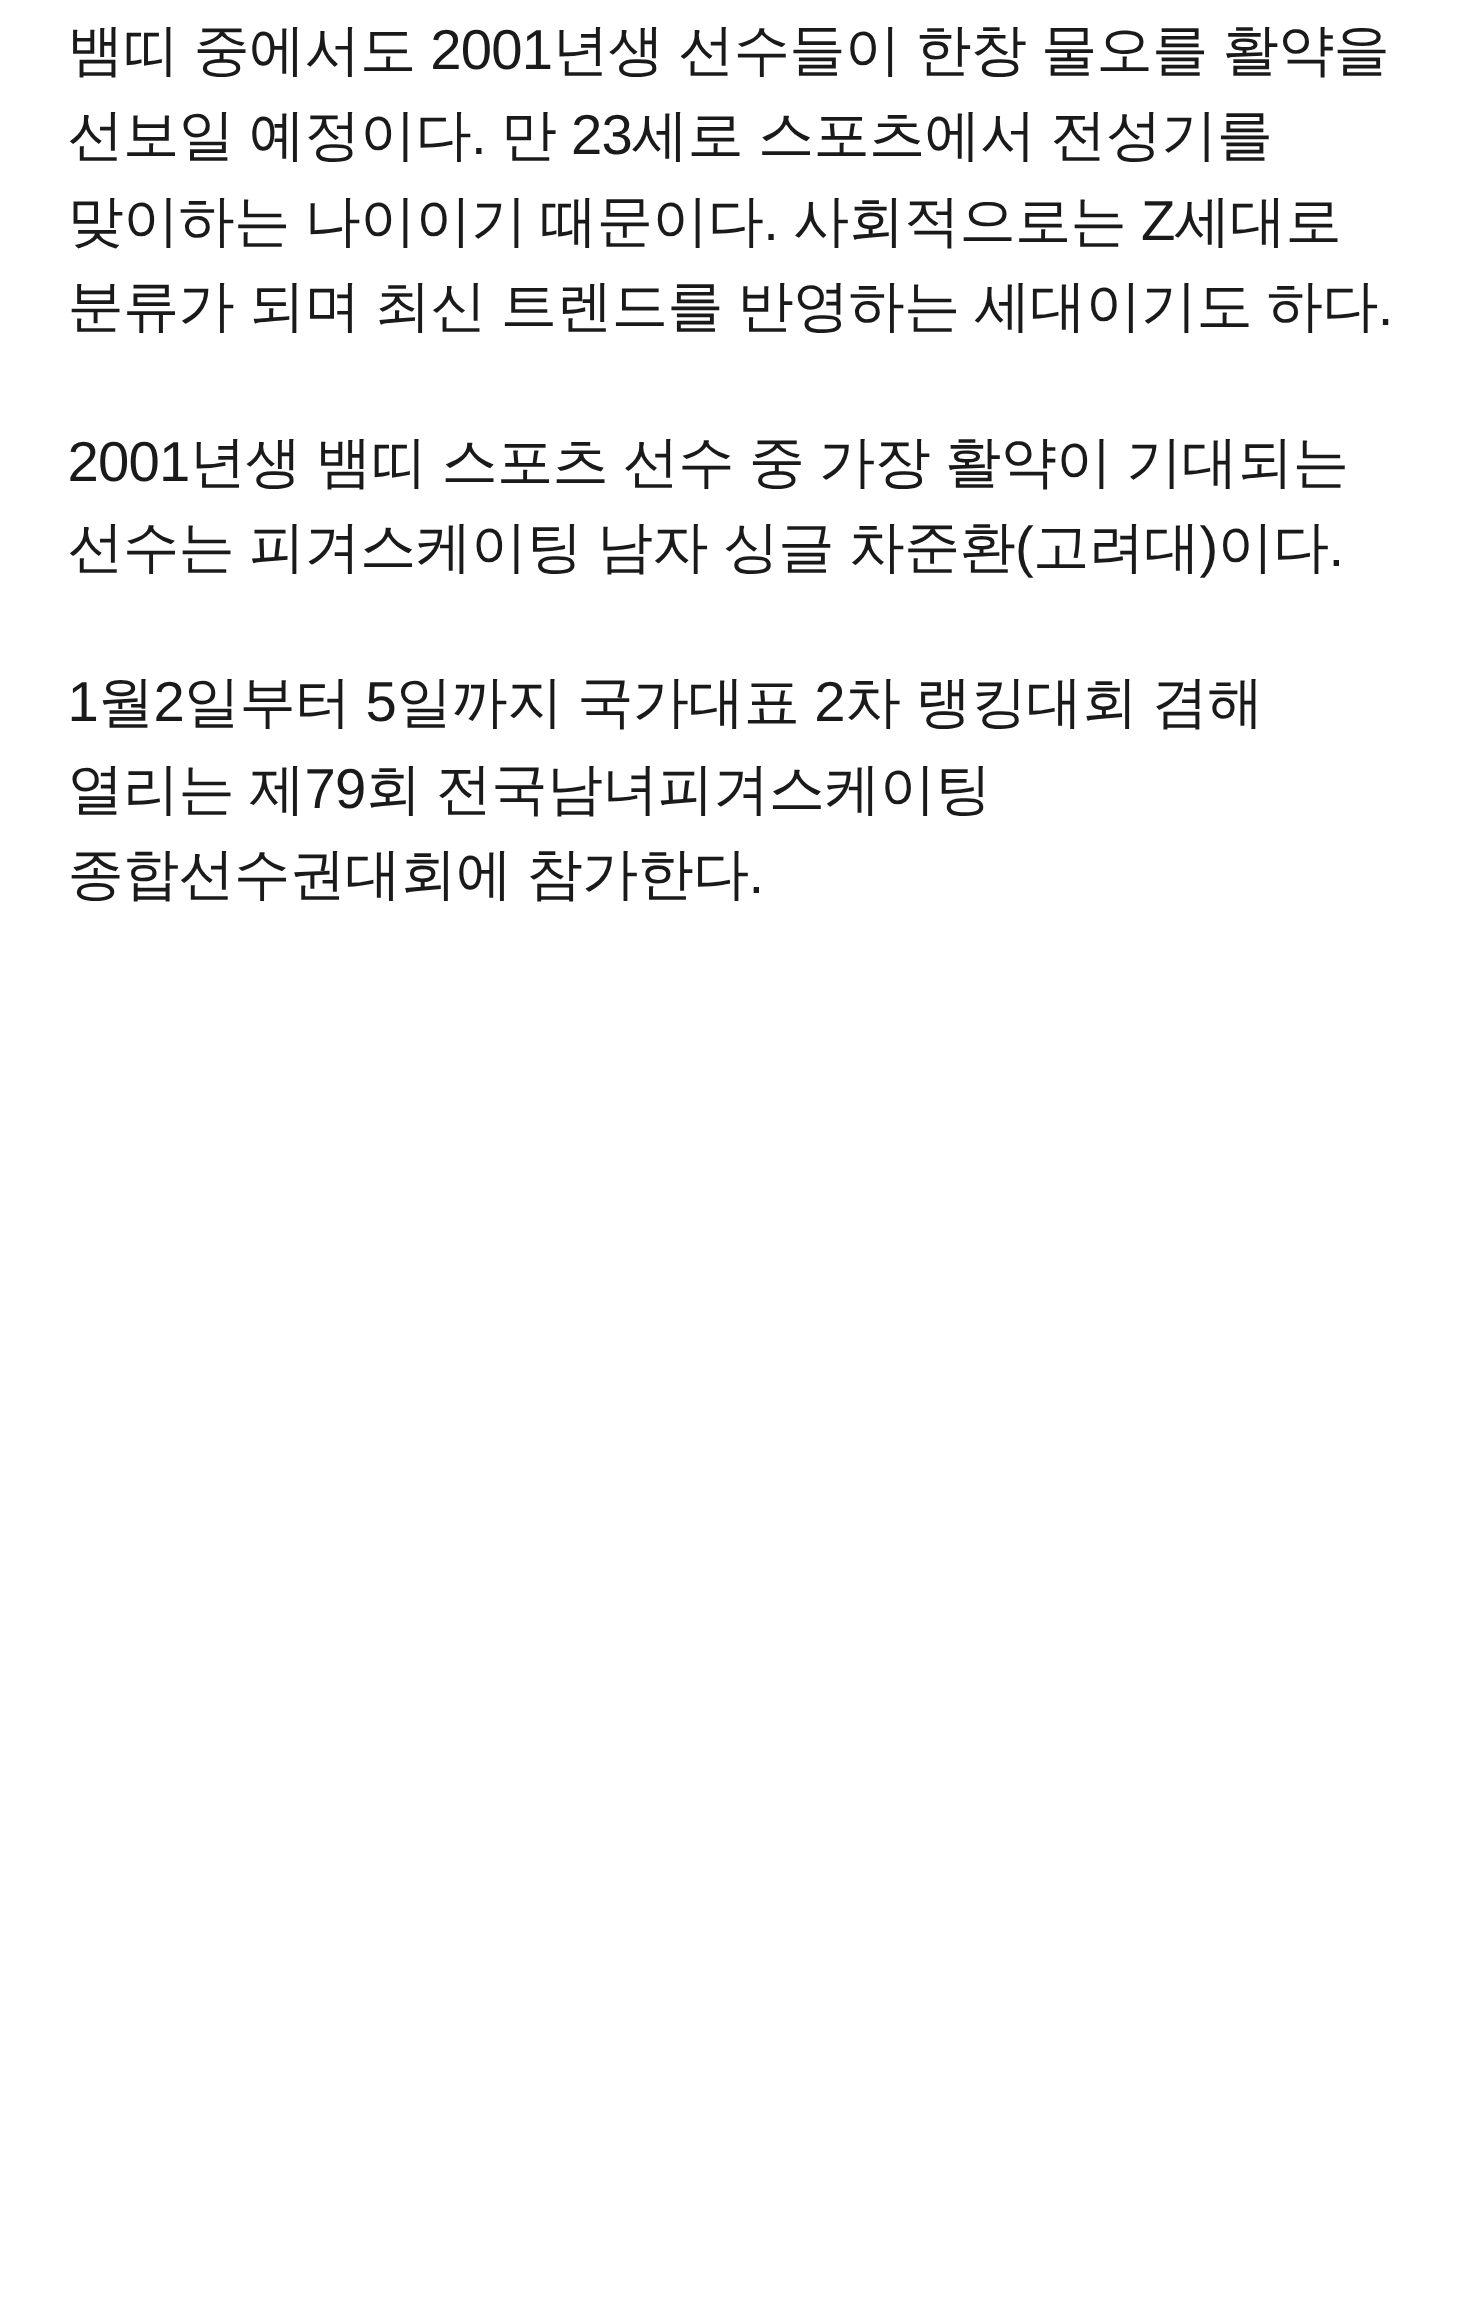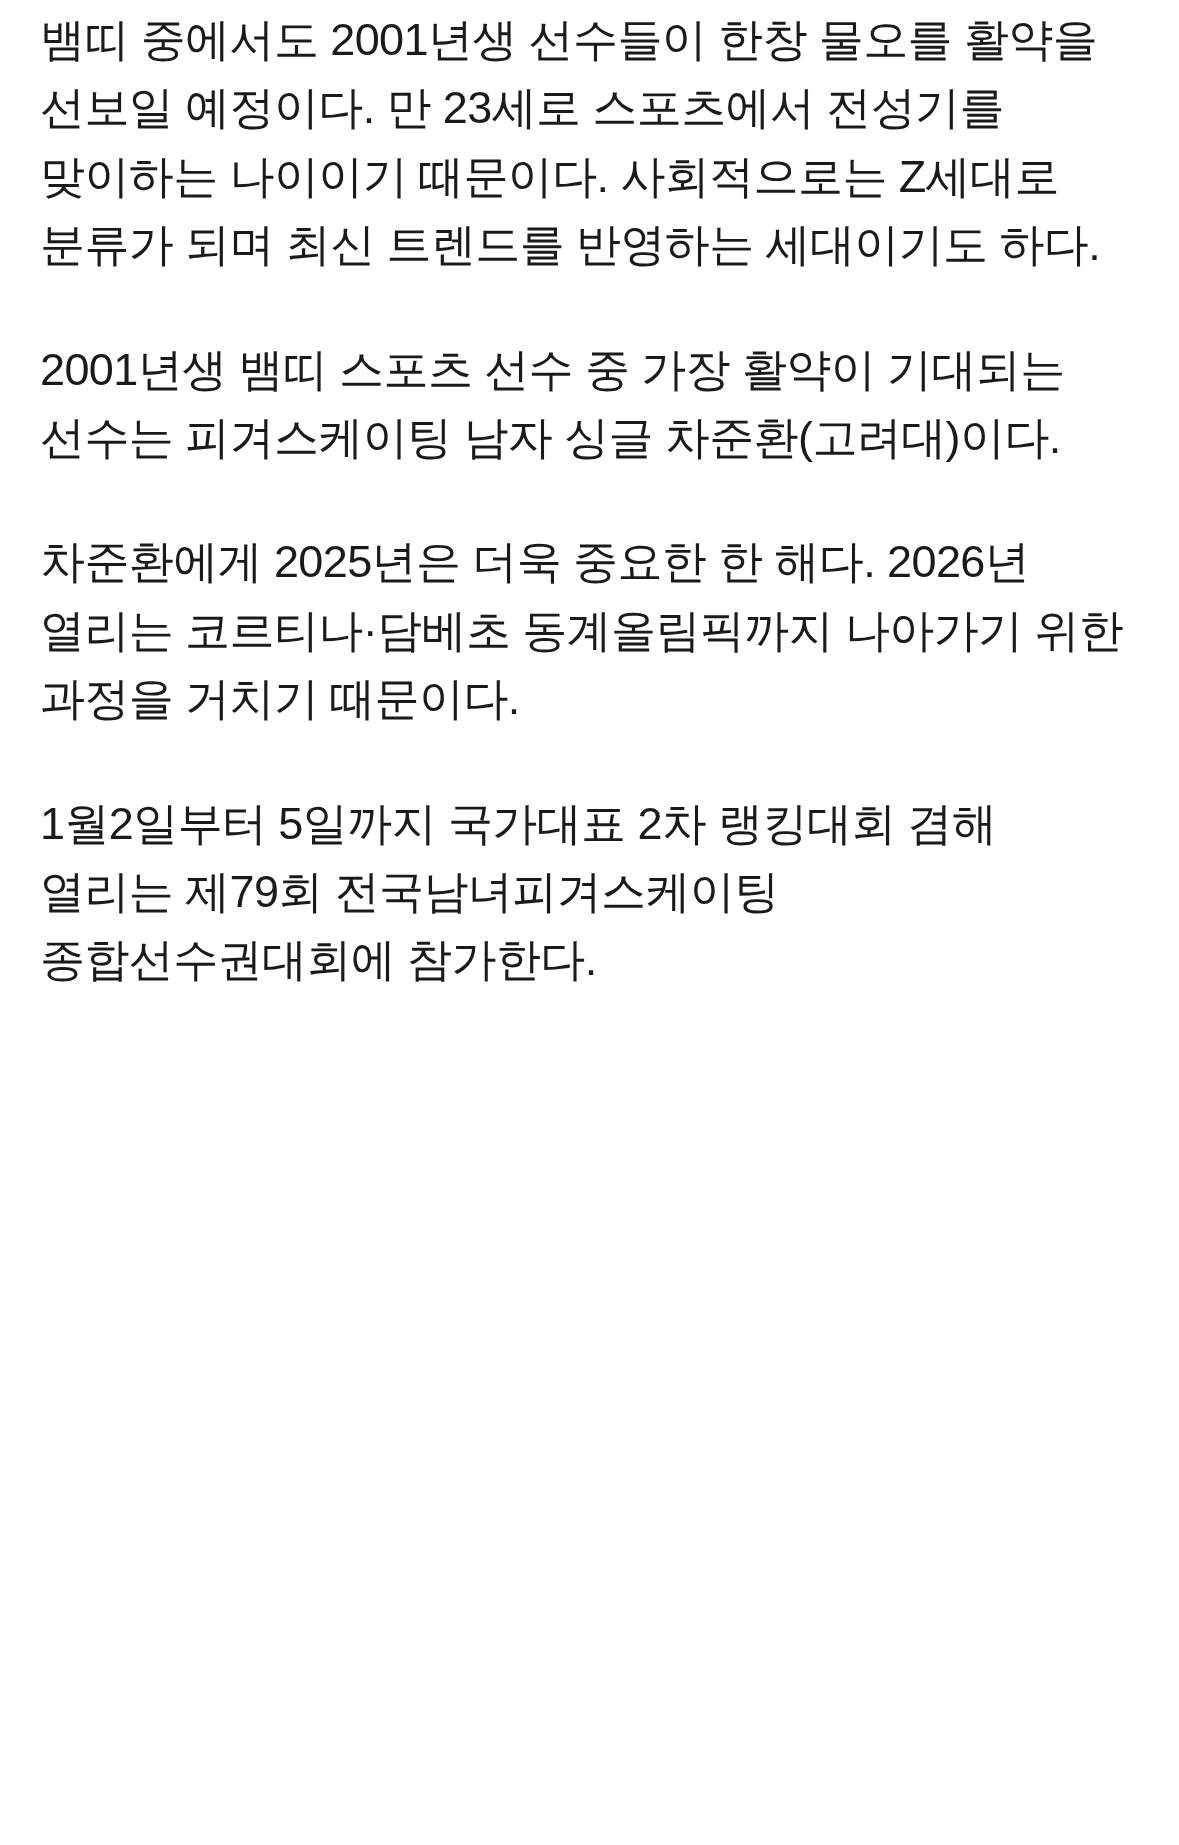--- a/index.html
+++ b/index.html
@@ -18,29 +18,28 @@
     box-sizing: border-box;
     width: 1179px;
     padding: 0 38px;
     padding-top: 6px;
   }
   .para {
     font-size: 45px;
     line-height: 1.52;
     letter-spacing: -0.6px;
     color: #1a1a1a;
-    margin: 0 0 56px 2px;
+    margin: 0 0 56px 16px;
     word-break: keep-all;
     text-align: left;
   }
   .para:last-child {
     margin-bottom: 0;
   }
 </style>
 </head>
 <body>
 
 <div class="article">
   <p class="para">뱀띠 중에서도 2001년생 선수들이 한창 물오를 활약을 선보일 예정이다. 만 23세로 스포츠에서 전성기를 맞이하는 나이이기 때문이다. 사회적으로는 Z세대로 분류가 되며 최신 트렌드를 반영하는 세대이기도 하다.</p>
   <p class="para">2001년생 뱀띠 스포츠 선수 중 가장 활약이 기대되는 선수는 피겨스케이팅 남자 싱글 차준환(고려대)이다.</p>
-  <p class="para">차준환에게 2025년은 더욱 중요한 한 해다. 2026년 열리는 코르티나·담베초 동계올림픽까지 나아가기 위한 과정을 거치기 때문이다.</p>
   <p class="para">1월2일부터 5일까지 국가대표 2차 랭킹대회 겸해 열리는 제79회 전국남녀피겨스케이팅 종합선수권대회에 참가한다.</p>
 </div>
 
 </body></html>

